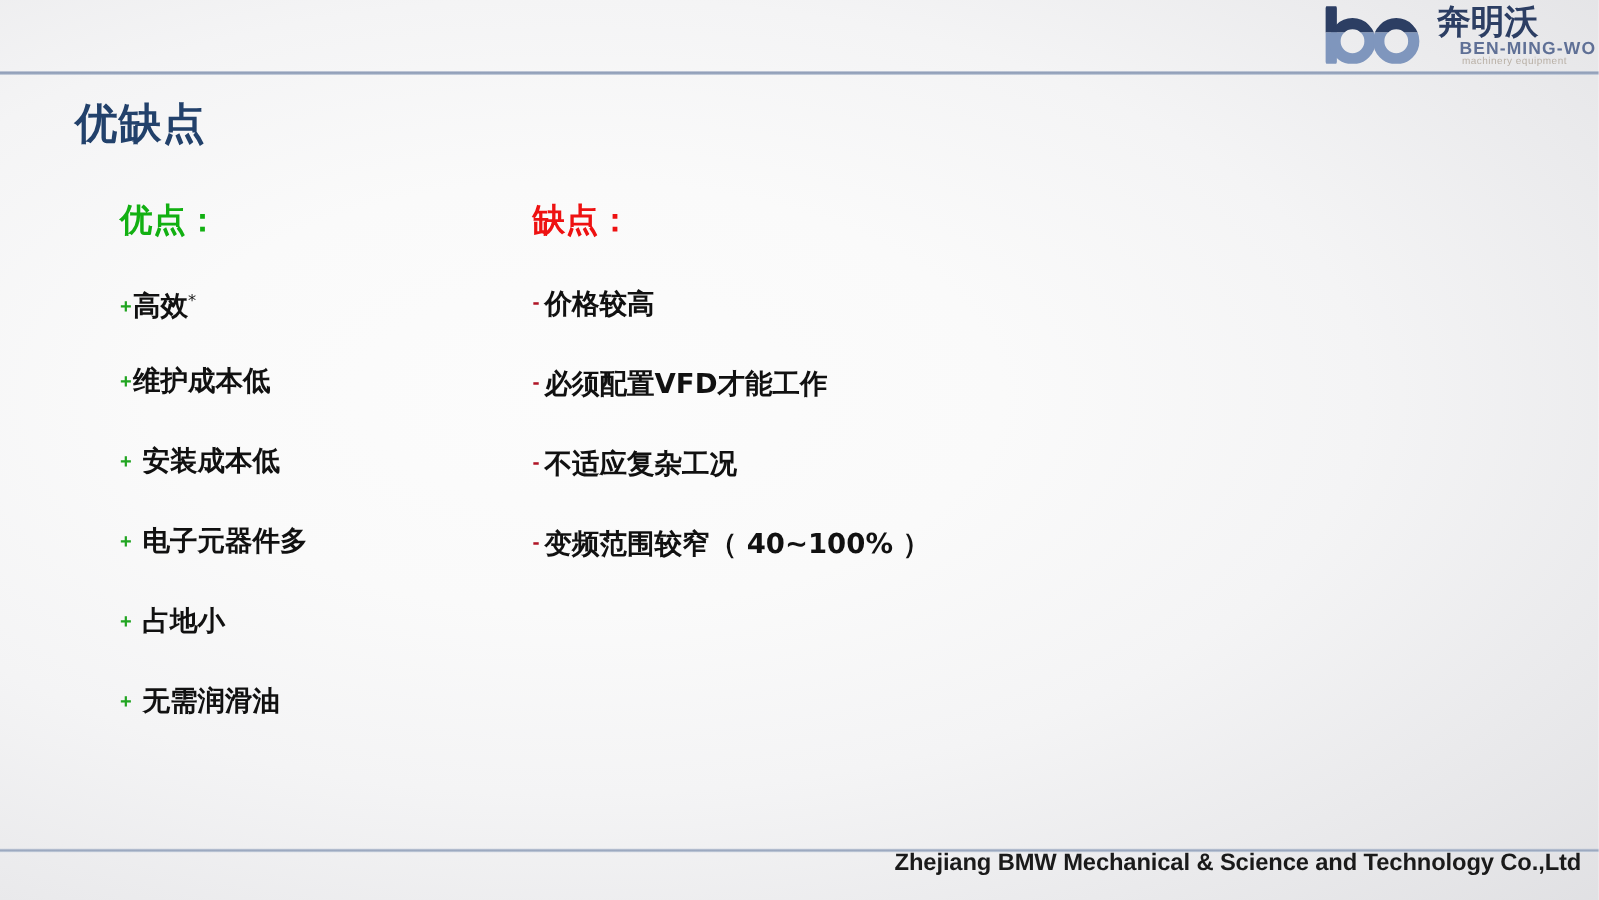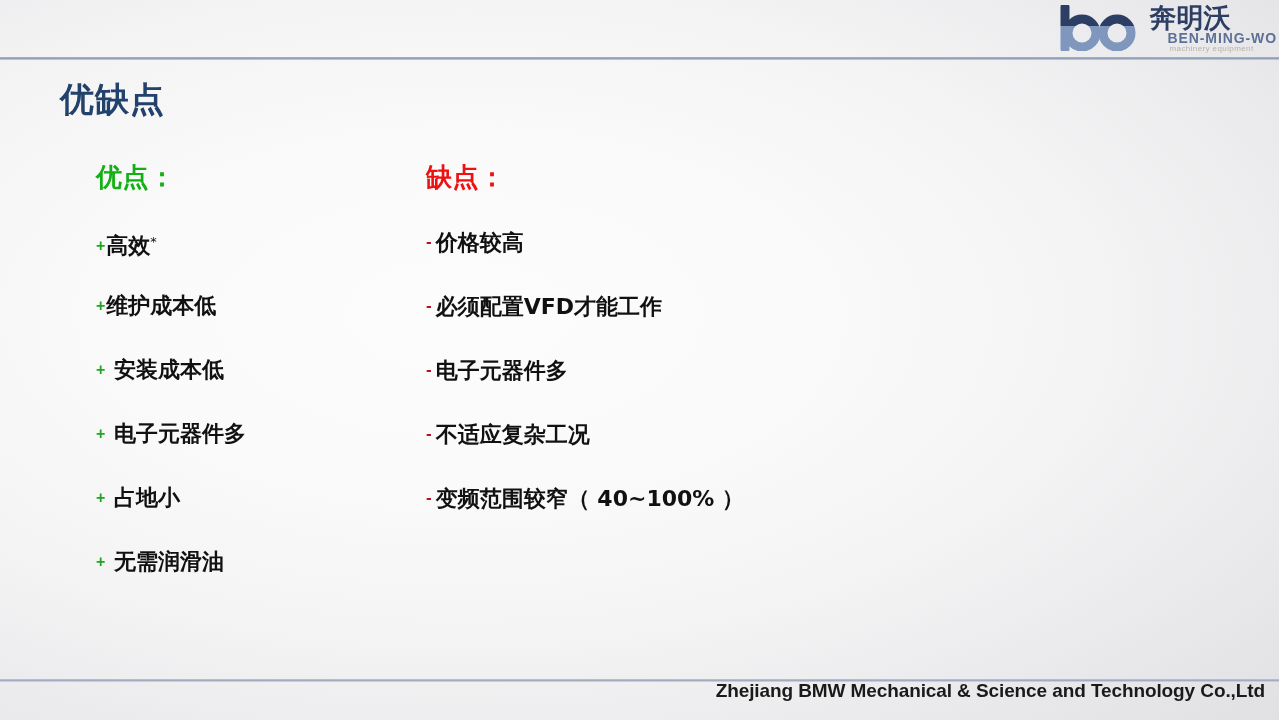--- a/index.html
+++ b/index.html
@@ -297,23 +297,20 @@
     <div class="column" id="col-cons">
       <div class="col-heading" id="heading-cons">缺点：</div>
       <ul class="bullet-list">
         <li class="bullet-item">
           <span class="marker marker-dash">-</span><span class="item-text">价格较高</span>
         </li>
         <li class="bullet-item">
           <span class="marker marker-dash">-</span><span class="item-text">必须配置VFD才能工作</span>
         </li>
         <li class="bullet-item">
-          <span class="marker marker-dash">-</span><span class="item-text">电子元器件多</span>
-        </li>
-        <li class="bullet-item">
           <span class="marker marker-dash">-</span><span class="item-text">不适应复杂工况</span>
         </li>
         <li class="bullet-item">
           <span class="marker marker-dash">-</span><span class="item-text">变频范围较窄（ 40~100% ）</span>
         </li>
       </ul>
     </div>
 
   </div>
 

